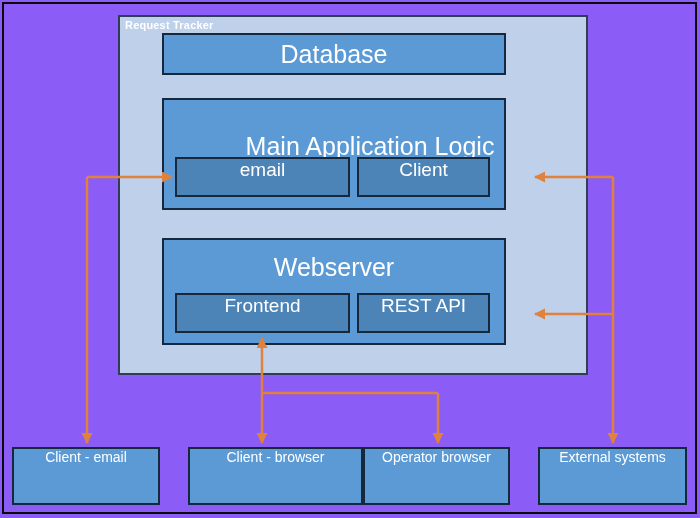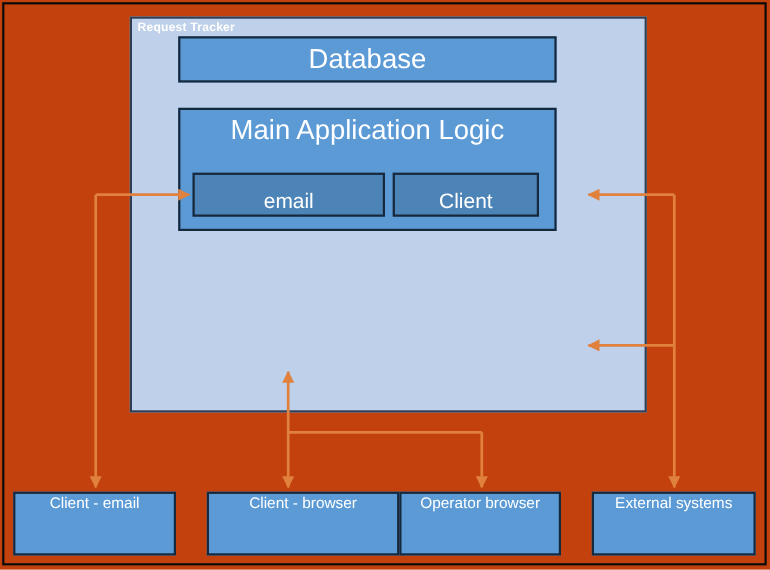--- a/index.html
+++ b/index.html
@@ -1,20 +1,20 @@
 <!DOCTYPE html>
 <html><head>
 <meta charset="utf-8">
 <style>
   html, body { margin: 0; padding: 0; background: #ffffff; }
   .stage {
     position: relative;
     width: 700px;
     height: 518px;
-    background: #c2410c;
+    background: #8b5cf6;
     font-family: "Liberation Sans", sans-serif;
     overflow: hidden;
   }
   .frame {
     position: absolute;
     left: 2px; top: 2px; right: 3px; bottom: 4px;
     border: 2px solid #0a0a0a;
     pointer-events: none;
   }
   .rt-container {
@@ -44,40 +44,40 @@
   }
   .db-box { top: 16px; height: 42px; display: flex; align-items: center; justify-content: center; }
   .mal-box { top: 81px; height: 112px; }
   .ws-box  { top: 221px; height: 107px; }
   .big-title {
     width: 100%;
     text-align: center;
     font-size: 25px;
     color: #ffffff;
   }
-  .mal-box .big-title { margin-top: 4px; }
+  .mal-box .big-title { margin-top: 32px; padding-left: 36px; }
   .ws-box  .big-title { margin-top: 13px; }
   .db-box  .big-title { margin-top: 0; }
   .subrow {
     position: absolute;
     left: 11px; right: 14px;
     height: 40px;
     display: flex;
     gap: 7px;
   }
   .mal-box .subrow { top: 57px; }
   .ws-box  .subrow { top: 53px; }
   .subbox {
     background: #4d84b8;
     border: 2px solid #16283c;
     box-sizing: border-box;
     color: #ffffff;
     font-size: 19px;
     display: flex;
-    align-items: flex-end;
+    align-items: flex-start;
     justify-content: center;
   }
   .subbox.left  { width: 175px; }
   .subbox.right { flex: 1; }
   .node {
     position: absolute;
     top: 447px;
     height: 58px;
     background: #5b9ad5;
     border: 2px solid #16283c;
@@ -136,20 +136,31 @@
       <div class="subrow">
         <div class="subbox left">
           <span>email</span>
         </div>
         <div class="subbox right">
           <span>Client</span>
         </div>
       </div>
     </div>
 
+    <div class="bigbox ws-box">
+      <div class="big-title">Webserver</div>
+      <div class="subrow">
+        <div class="subbox left">
+          <span>Frontend</span>
+        </div>
+        <div class="subbox right">
+          <span>REST API</span>
+        </div>
+      </div>
+    </div>
   </div>
 
   <div class="node node-1">
     <span>Client - email</span>
   </div>
   <div class="node node-2">
     <span>Client - browser</span>
   </div>
   <div class="node node-3">
     <span>Operator browser</span>

